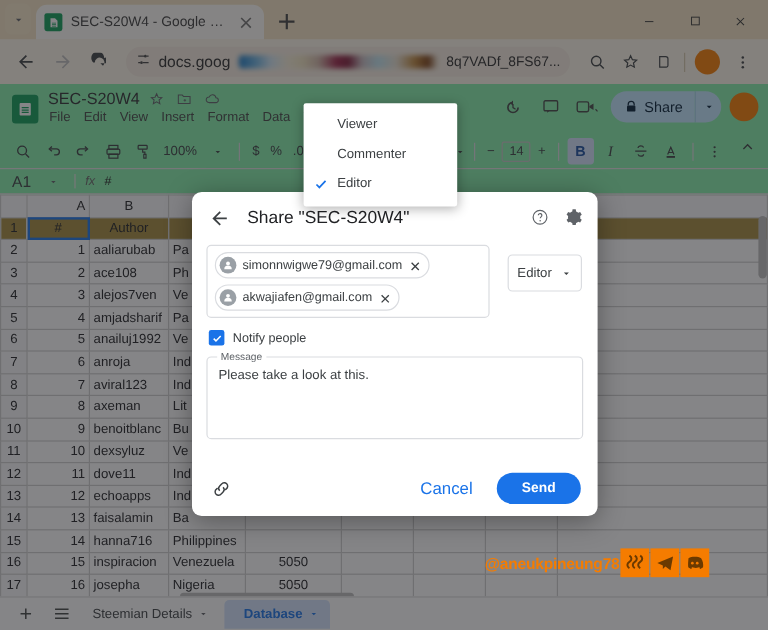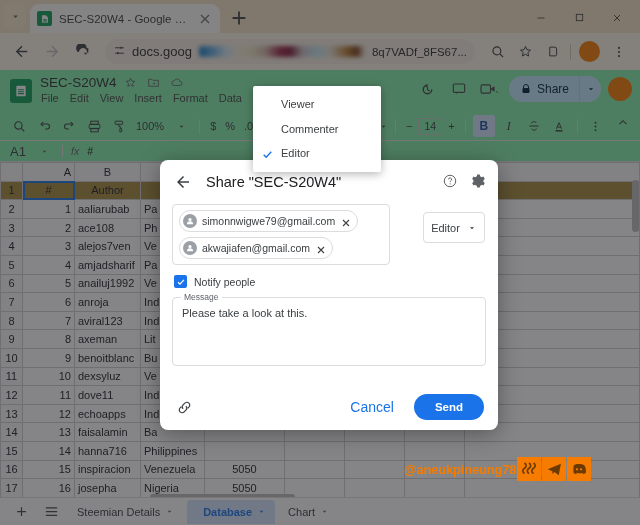--- a/index.html
+++ b/index.html
@@ -140,21 +140,21 @@
     background: #fff; border-radius: 8px; z-index: 10;
     box-shadow: 0 4px 22px rgba(0,0,0,.35);
   }
   .dlg-head { position: relative; height: 44px; display: flex; align-items: center; padding: 0 12px; }
   .dlg-back { width: 22px; height: 22px; display: flex; align-items: center; justify-content: center; }
   .dlg-title { font-size: 14.5px; color: #202124; margin-left: 12px; }
   .dlg-head-right { position: absolute; right: 12px; top: 12px; display: flex; gap: 11px; }
   .dlg-hico { width: 17px; height: 17px; display: flex; align-items: center; justify-content: center; }
 
   .chips-box {
-    margin: 0 12px; border: 1px solid #dadce0; border-radius: 4px; width: 218px;
+    margin: 0 12px; border: 1px solid #dadce0; border-radius: 4px; width: 236px;
     padding: 5px 6px; display: flex; flex-direction: column; gap: 5px;
   }
   .chip {
     display: inline-flex; align-items: center; gap: 5px; border: 1px solid #dadce0;
     border-radius: 13px; padding: 2px 5px 2px 3px; height: 22px; width: fit-content; max-width: 100%;
   }
   .chip-av { width: 14px; height: 14px; border-radius: 50%; background: #9aa0a6;
     display:flex; align-items:center; justify-content:center; flex: 0 0 auto; }
   .chip-txt { font-size: 10.5px; color: #3c4043; white-space: nowrap; }
   .chip-x { width: 12px; height: 12px; flex: 0 0 auto; }
@@ -712,26 +712,20 @@
         <svg width="9" height="9" viewBox="0 0 24 24">
             <path d="M7 10l5 5 5-5z" fill="#5f6368"></path>
           </svg>
       </div>
       <div class="st-tab active">
         <span>Database</span>
         <svg width="9" height="9" viewBox="0 0 24 24">
             <path d="M7 10l5 5 5-5z" fill="#1a73e8"></path>
           </svg>
       </div>
-      <div class="st-tab">
-        <span>Chart</span>
-        <svg width="9" height="9" viewBox="0 0 24 24">
-            <path d="M7 10l5 5 5-5z" fill="#5f6368"></path>
-          </svg>
-      </div>
     </div>
   </div>
 
   <div class="dim"></div>
 
   <div class="watermark">
     <div class="wm-text">@aneukpineung78</div>
     <div class="wm-badge">
       <svg width="18" height="18" viewBox="0 0 24 24">
           <path d="M6 4c3 2 3 5 0 7s-3 5 0 7" stroke="#6b3a00" stroke-width="2.2" fill="none"></path>

